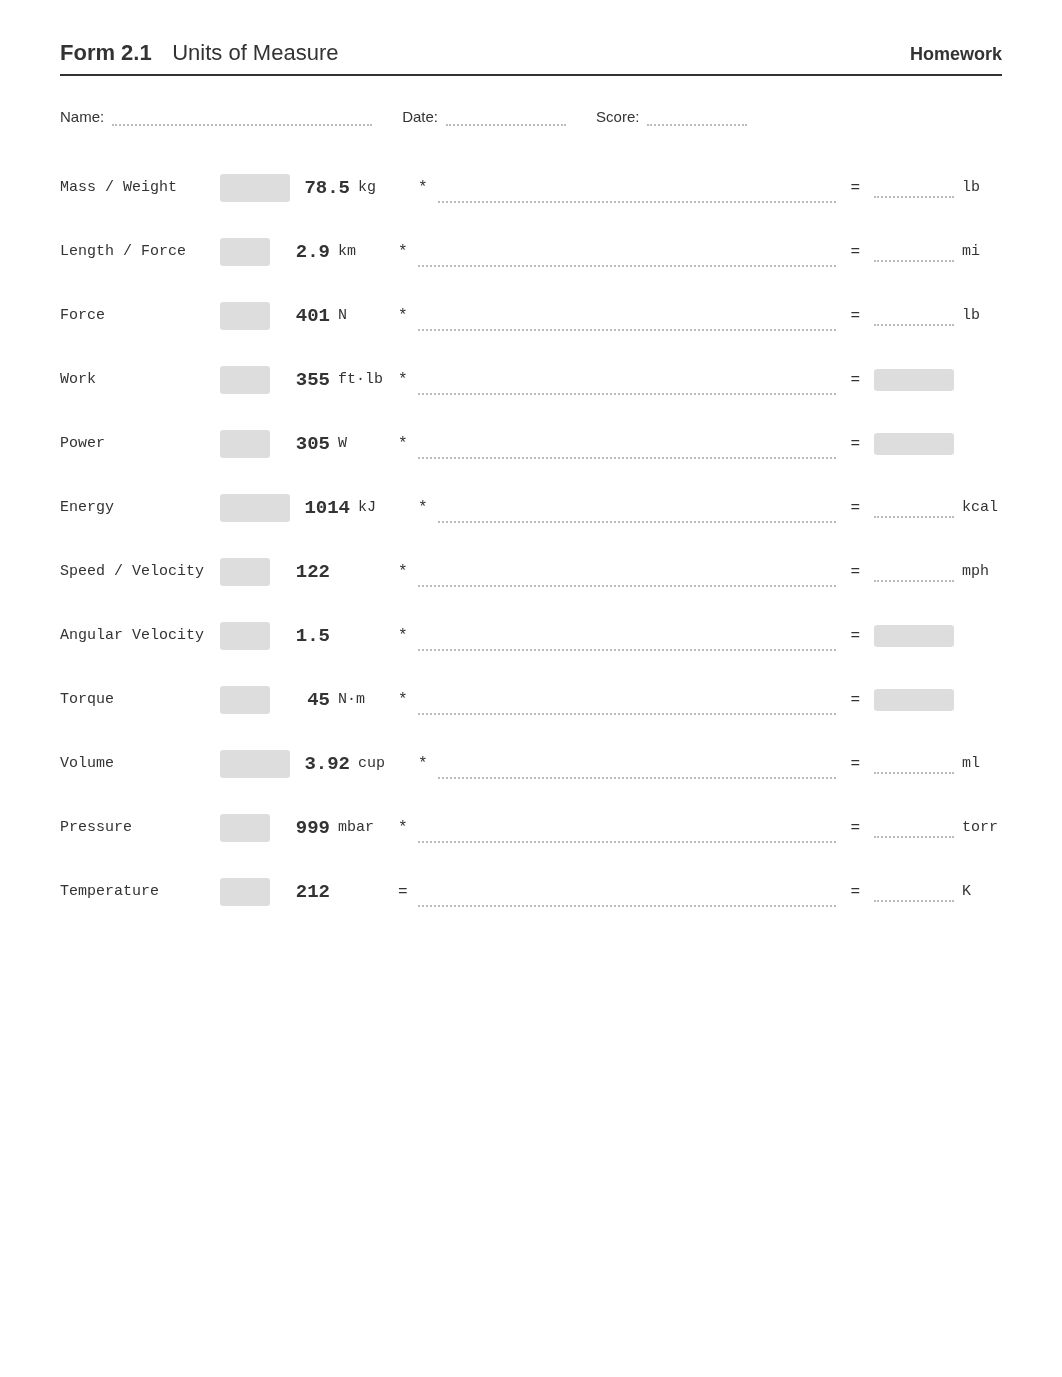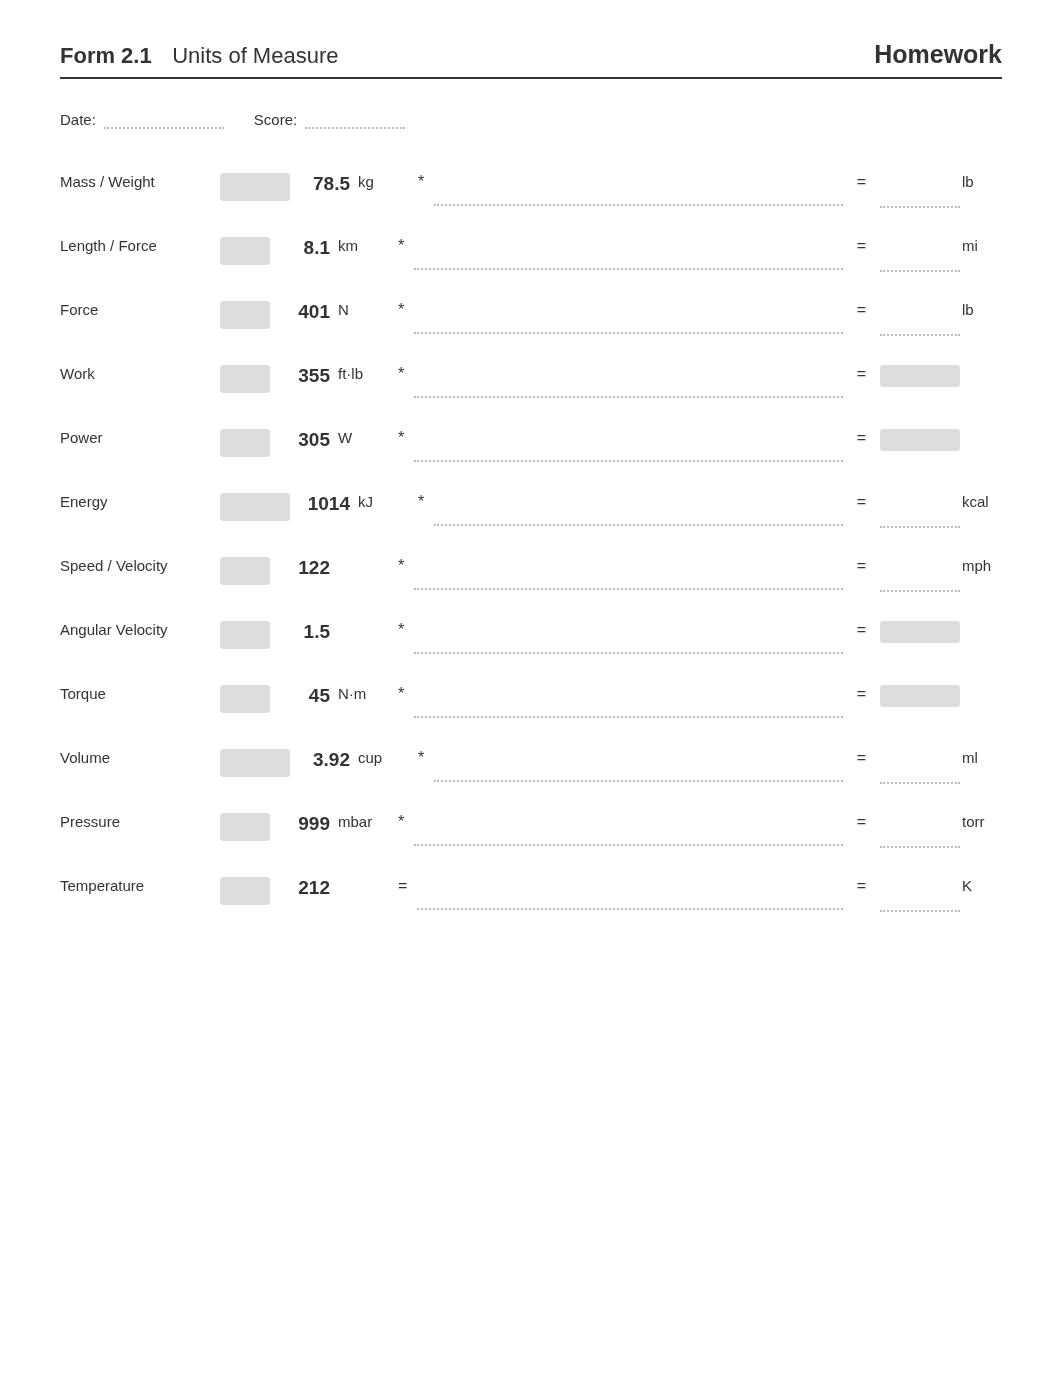--- a/index.html
+++ b/index.html
@@ -23,21 +23,21 @@
     .header-title {
       font-size: 22px;
       font-weight: bold;
     }
     .header-subtitle {
       font-size: 22px;
       font-weight: normal;
       margin-left: 16px;
     }
     .header-homework {
-      font-size: 25px;
+      font-size: 18px;
       font-weight: bold;
     }
     .name-row {
       display: flex;
       align-items: center;
       gap: 30px;
       margin-bottom: 30px;
       margin-top: 10px;
     }
     .name-field, .date-field, .score-field {
@@ -55,23 +55,25 @@
     }
     .name-line { width: 260px; }
     .date-line { width: 120px; }
     .score-line { width: 100px; }
 
     .rows-container {
       margin-top: 10px;
     }
     .conversion-row {
       display: flex;
+      align-items: center;
       padding: 14px 0;
       border-bottom: 1px solid transparent;
       min-height: 64px;
+      font-family: Liberation Mono, monospace;
     }
     .row-label {
       width: 160px;
       font-size: 15px;
       flex-shrink: 0;
     }
     .row-image-placeholder {
       width: 70px;
       height: 28px;
       background: #ddd;
@@ -115,37 +117,41 @@
     }
     .row-answer-placeholder {
       width: 80px;
       height: 22px;
       background: #ddd;
       border-radius: 3px;
       flex-shrink: 0;
     }
     .row-answer-unit {
       font-size: 15px;
-      margin-left: 2px;
+      margin-left: 8px;
       flex-shrink: 0;
       min-width: 40px;
     }
   </style>
 </head>
 <body>
 
 <div class="header">
   <div>
     <span class="header-title">Form 2.1</span>
     <span class="header-subtitle">Units of Measure</span>
   </div>
   <div class="header-homework">Homework</div>
 </div>
 
 <div class="name-row">
+  <div class="name-field">
+    <span class="field-label">Name:</span>
+    <span class="dotted-line name-line">&nbsp;</span>
+  </div>
   <div class="date-field">
     <span class="field-label">Date:</span>
     <span class="dotted-line date-line">&nbsp;</span>
   </div>
   <div class="score-field">
     <span class="field-label">Score:</span>
     <span class="dotted-line score-line">&nbsp;</span>
   </div>
 </div>
 
@@ -157,21 +163,21 @@
       <span class="row-unit">kg</span>
       <span class="row-operator">*</span>
       <div class="row-formula-line"></div>
       <span class="row-equals">=</span>
       <span class="dotted-line" style="width: 80px;">&nbsp;</span>
       <span class="row-answer-unit">lb</span>
     </div>
     <div class="conversion-row">
       <span class="row-label">Length / Force</span>
       <div class="row-image-placeholder small"></div>
-      <span class="row-value">8.1</span>
+      <span class="row-value">2.9</span>
       <span class="row-unit">km</span>
       <span class="row-operator">*</span>
       <div class="row-formula-line"></div>
       <span class="row-equals">=</span>
       <span class="dotted-line" style="width: 80px;">&nbsp;</span>
       <span class="row-answer-unit">mi</span>
     </div>
     <div class="conversion-row">
       <span class="row-label">Force</span>
       <div class="row-image-placeholder small"></div>

